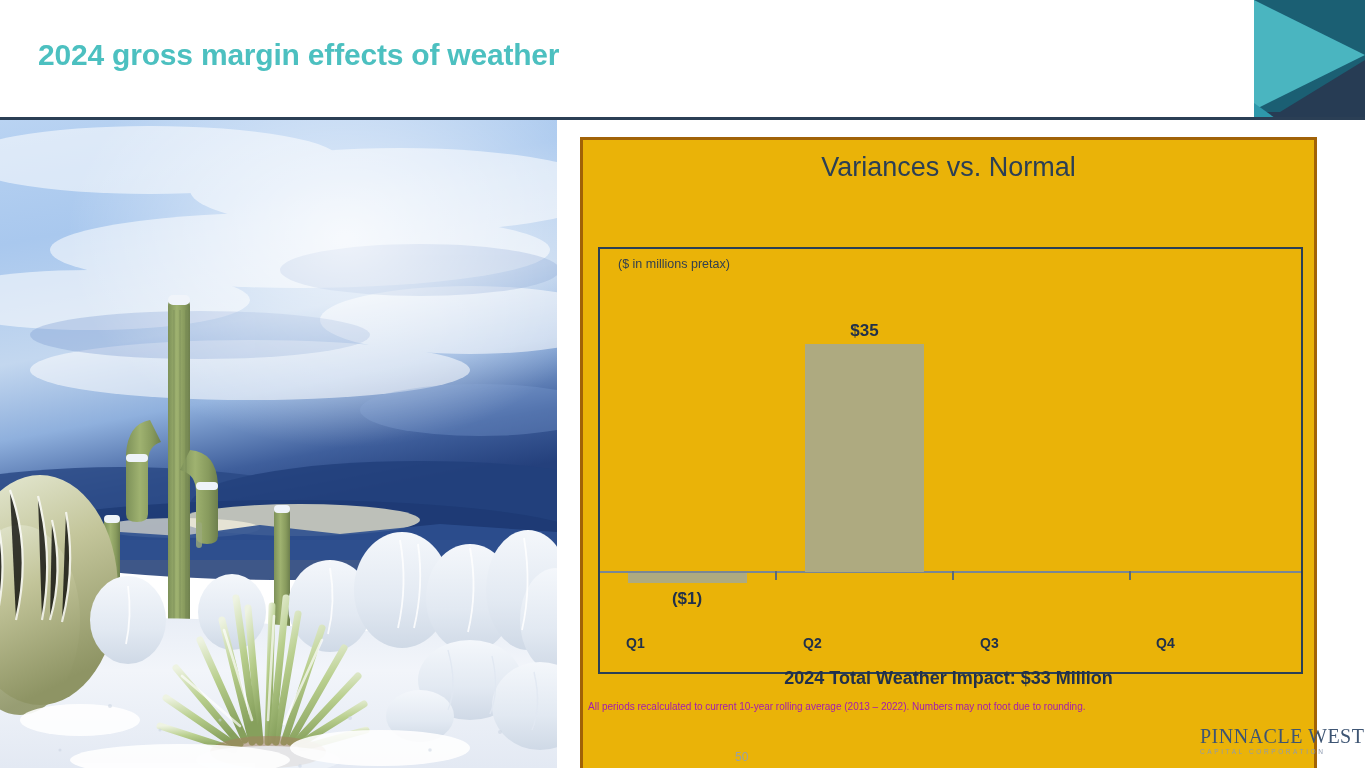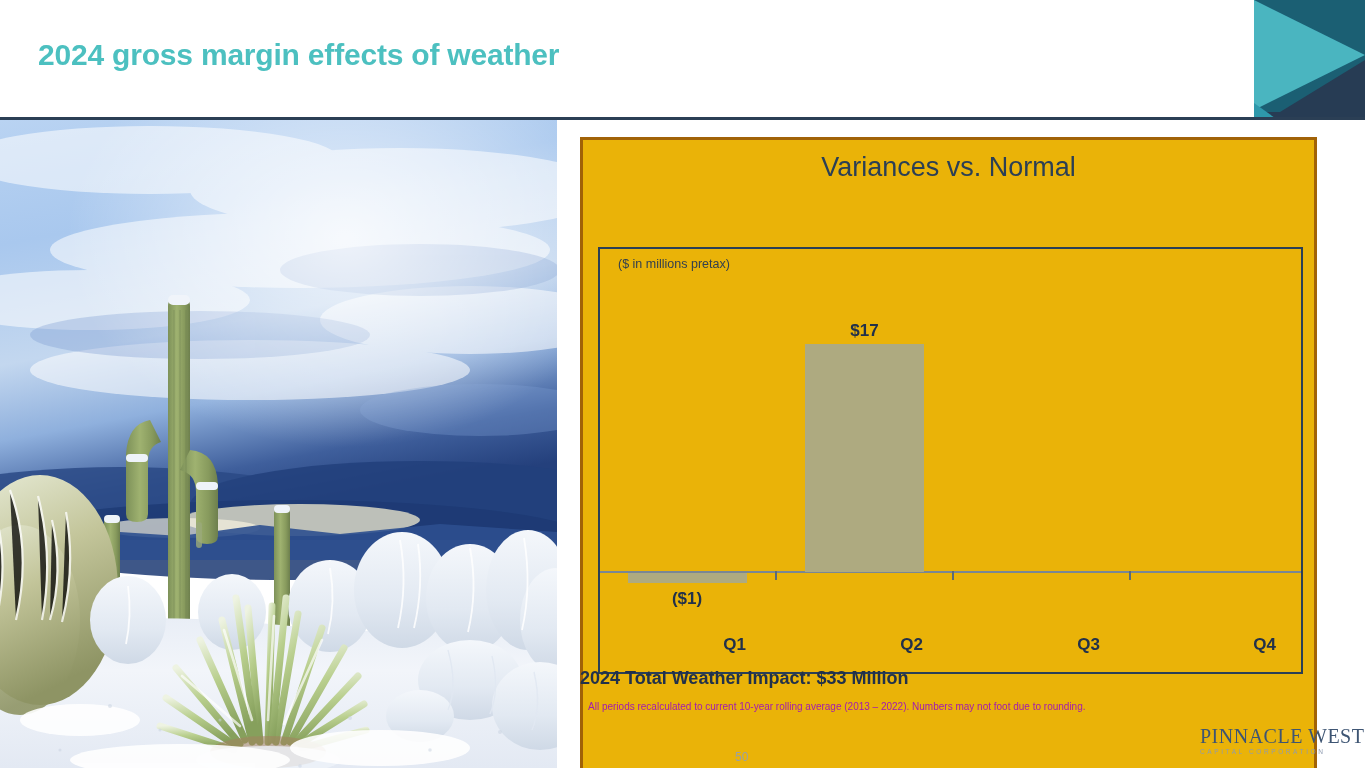--- a/index.html
+++ b/index.html
@@ -67,28 +67,28 @@
   }
   .bar-label{
     position:absolute;font-size:17px;font-weight:bold;color:#22314a;
     text-align:center;white-space:nowrap;
   }
   
   .cat-row{
     position:absolute;left:15px;top:495px;width:705px;height:26px;
   }
   .cat{
-    position:absolute;top:0;font-size:17px;font-weight:bold;color:#22314a;
-    text-align:right;width:120px;
+    position:absolute;top:0;font-size:14px;font-weight:bold;color:#22314a;
+    text-align:left;width:120px;
   }
 
   
   .impact-line{
     position:absolute;left:580px;top:668px;width:737px;
-    font-size:18px;font-weight:bold;color:#22314a;
+    text-align:center;font-size:18px;font-weight:bold;color:#22314a;
   }
   .footnote{
     position:absolute;left:588px;top:701px;width:760px;
     font-size:10px;color:#a21caf;white-space:nowrap;
   }
   .page-num{
     position:absolute;left:735px;top:750px;
     font-size:12px;color:#9aa0a6;
   }
 
@@ -324,21 +324,21 @@
     <div class="axis-line"></div>
 
     <div class="tick" style="left:175px;"></div>
     <div class="tick" style="left:352px;"></div>
     <div class="tick" style="left:529px;"></div>
 
     <div class="bar" style="left:28px;top:323.5px;width:119px;height:10px;"></div>
     <div class="bar-label" style="left:27px;top:340px;width:120px;">($1)</div>
 
     <div class="bar" style="left:205px;top:95px;width:119px;height:228px;"></div>
-    <div class="bar-label" style="left:205px;top:72px;width:119px;">$17</div>
+    <div class="bar-label" style="left:205px;top:72px;width:119px;">$35</div>
 
   </div>
 
   <div class="cat-row">
     <div class="cat" style="left:28px;">Q1</div>
     <div class="cat" style="left:205px;">Q2</div>
     <div class="cat" style="left:382px;">Q3</div>
     <div class="cat" style="left:558px;">Q4</div>
   </div>
 </div>

